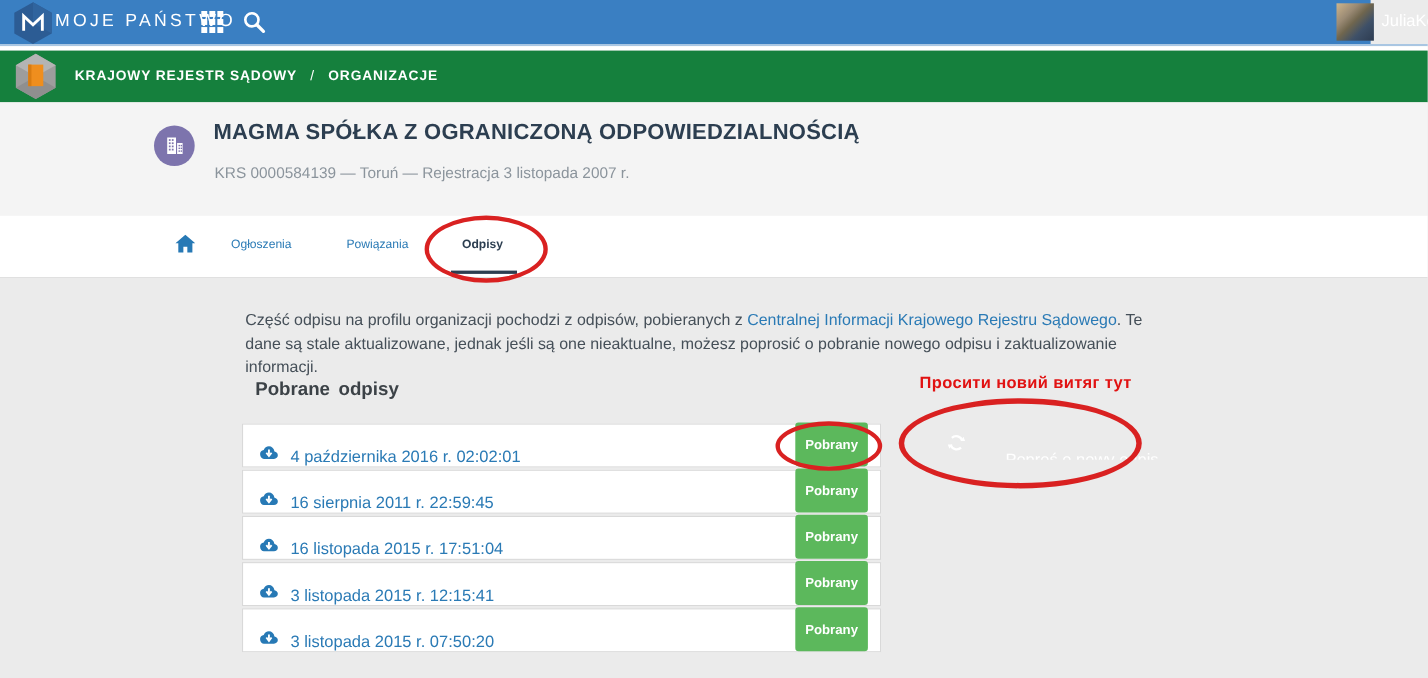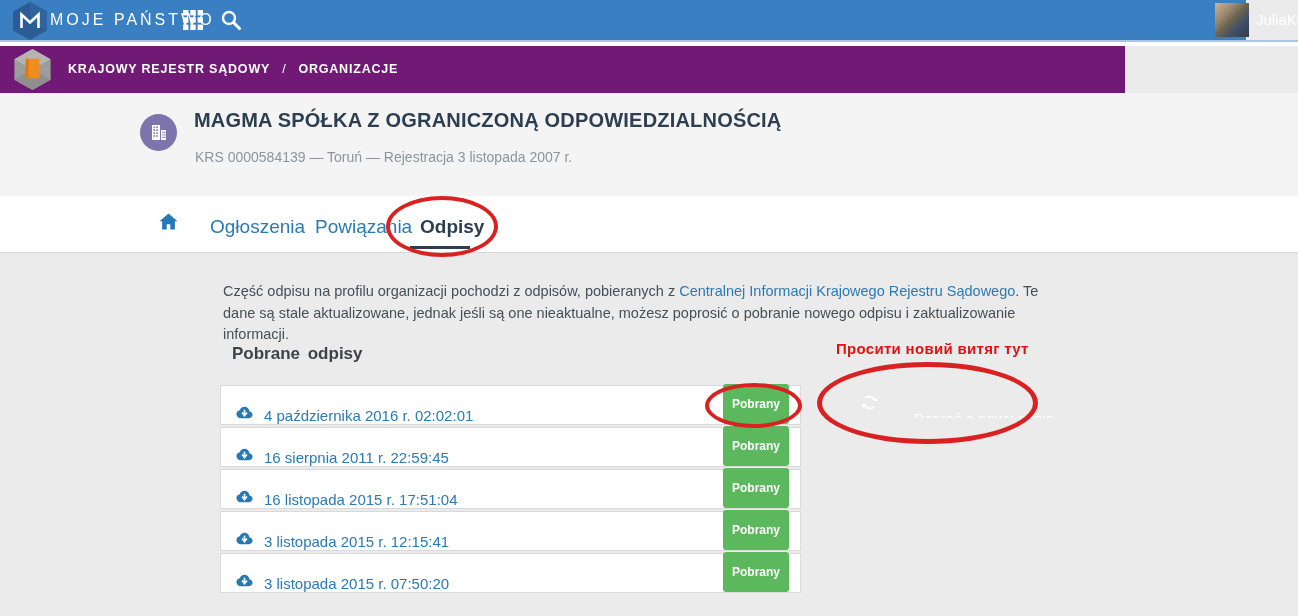--- a/index.html
+++ b/index.html
@@ -13,41 +13,41 @@
   .brand-logo { position:absolute; left:10px; top:1px; }
   .brand-name { position:absolute; left:50px; top:11px; color:#fff; font-size:16px; letter-spacing:3px; text-decoration:none; }
   .top-icon { position:absolute; top:9px; width:22px; height:22px; cursor:pointer; }
   .grid-icon { left:182px; }
   .search-icon { left:220px; }
   .avatar { position:absolute; left:1215px; top:3px; width:34px; height:34px;
             background:linear-gradient(135deg,#cdb58d 0%,#9a8a74 30%,#70664e 48%,#3e5068 70%,#2d3c51 100%); }
   .user-name { position:absolute; left:1256px; top:11px; color:#fff; font-size:15px; white-space:nowrap; }
 
   
-  .breadbar { position:absolute; left:0; top:46px; width:1125px; height:47px; background:#701a75; }
+  .breadbar { position:absolute; left:0; top:46px; width:1298px; height:47px; background:#15803d; }
   .krs-hex { position:absolute; left:10px; top:1px; }
   .bread-text { position:absolute; left:68px; top:16px; font-size:12.5px; font-weight:700; letter-spacing:0.8px; color:#fff; }
   .bread-text a { color:#fff; text-decoration:none; }
   .bread-sep { margin:0 12px; font-weight:400; }
 
   
   .header { position:absolute; left:0; top:93px; width:1298px; height:103px; background:#f4f4f4; }
   .org-circle { position:absolute; left:140px; top:21px; width:37px; height:37px; border-radius:50%; background:#7d74ad;
                 display:flex; align-items:center; justify-content:center; }
   .org-title { position:absolute; left:194px; top:16px; font-size:20px; font-weight:600; color:#2c3e50; letter-spacing:0.2px; }
   .org-subtitle { position:absolute; left:195px; top:56px; font-size:14px; color:#8b949c; }
   .header-action { position:absolute; font-size:14.5px; color:#5c6770; cursor:pointer; display:flex; align-items:center; gap:8px; }
   .action-follow { left:1045px; top:116px; }
   .action-collect { left:1044px; top:143px; }
   .header-action .act-ic { color:#8a939c; display:inline-flex; }
 
   
   .tabbar { position:absolute; left:0; top:196px; width:1298px; height:57px; background:#fff; border-bottom:1px solid #d9d9d9; }
   .tab-home { position:absolute; left:159px; top:17px; cursor:pointer; }
-  .tab { position:absolute; top:20px; font-size:19px; color:#2a7ab5; cursor:pointer; text-decoration:none; }
+  .tab { position:absolute; top:20px; font-size:11px; color:#2a7ab5; cursor:pointer; text-decoration:none; }
   .tab-1 { left:210px; } .tab-2 { left:315px; }
   .tab-active { left:420px; color:#2c3e50; font-weight:600; }
   .tab-underline { position:absolute; left:410px; bottom:3px; width:60px; height:3px; background:#2c3e50; }
 
   
   .content { position:absolute; left:0; top:253px; width:1298px; height:363px; background:#ebebeb; }
   .intro { position:absolute; left:223px; top:28px; width:850px; font-size:14.5px; line-height:21.5px; color:#454f58; }
   .intro a { color:#2a7ab5; text-decoration:none; }
   .list-heading { position:absolute; left:232px; top:91px; font-size:17px; font-weight:700; color:#3c4247; word-spacing:3px;text-align:center; }
   .table { position:absolute; left:220px; top:132px; width:581px; }

